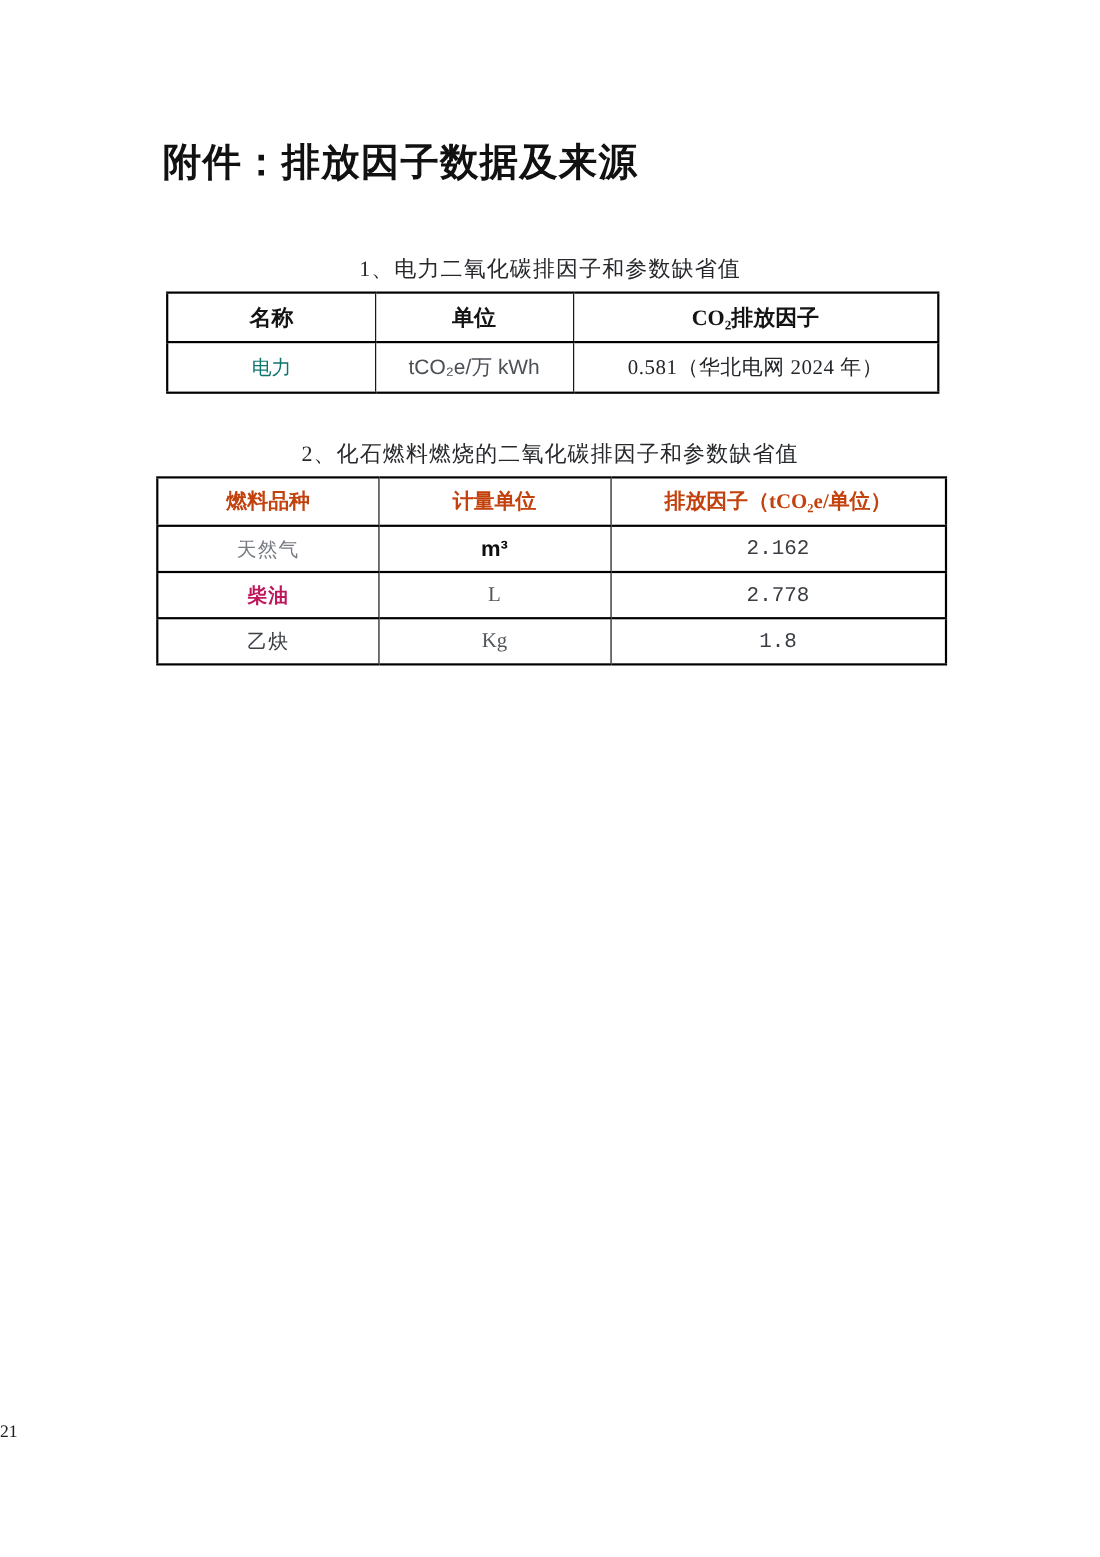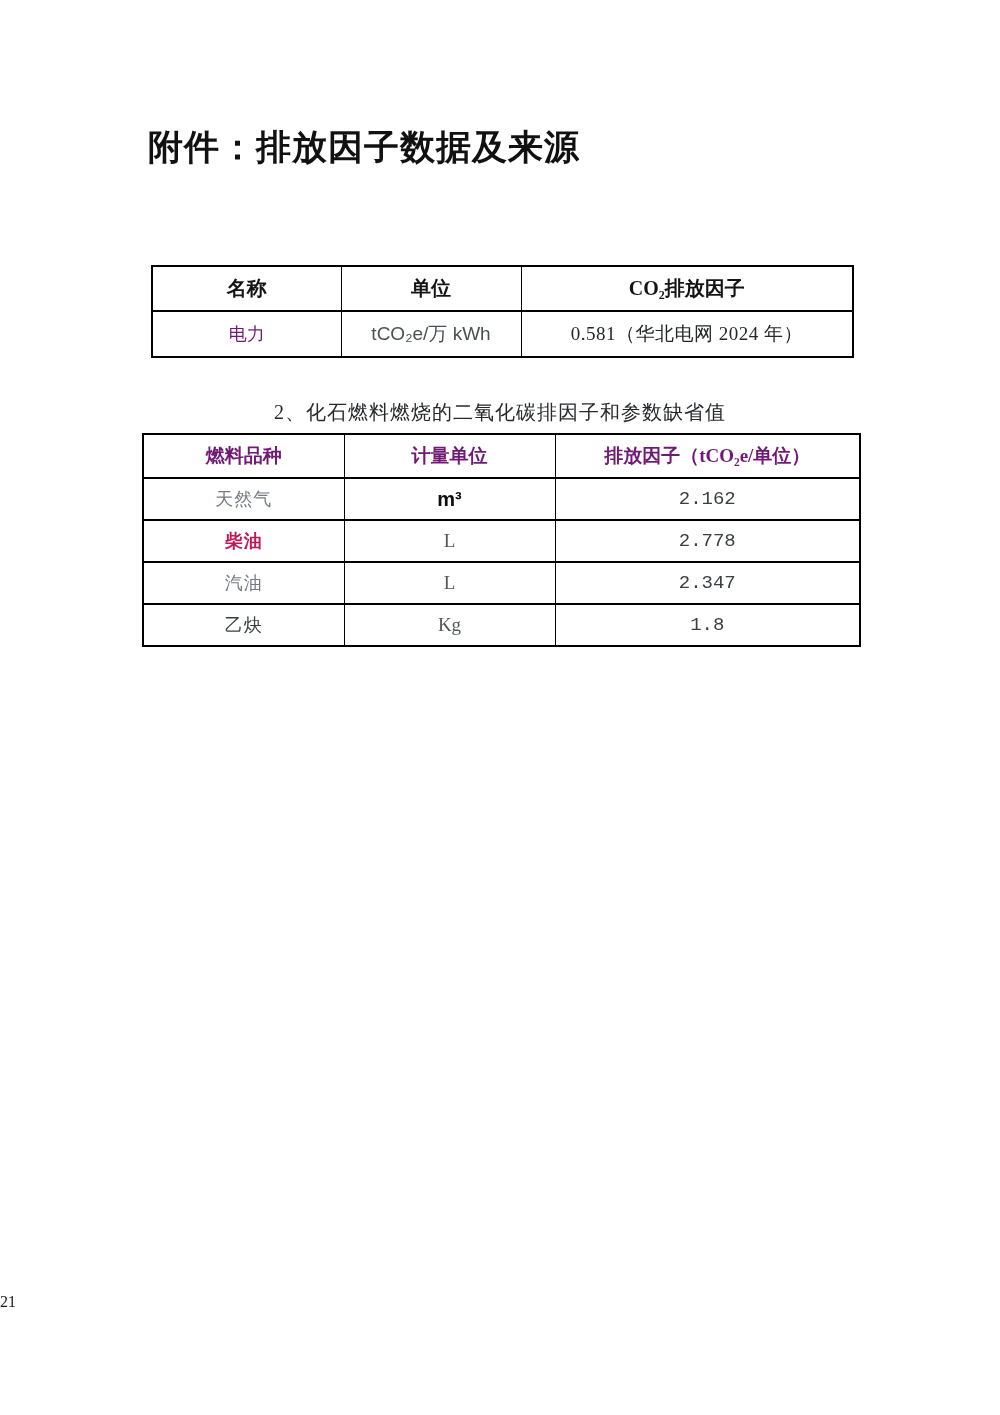--- a/index.html
+++ b/index.html
@@ -50,27 +50,27 @@
     vertical-align: middle;
     overflow: hidden;
     white-space: nowrap;
   }
   table.data { border: 2px solid #000; }
 
   
   #table-1 { left: 151px; top: 265px; width: 701px; }
   #table-1 th { height: 45px; font-size: 20px; font-weight: bold; color: #141414; }
   #table-1 td { height: 46px; }
-  #table-1 .cell-name  { font-family: Liberation Sans, sans-serif; font-size: 18px; color: #701a75; }
+  #table-1 .cell-name  { font-family: Liberation Sans, sans-serif; font-size: 18px; color: #0f766e; }
   #table-1 .cell-unit  { font-family: "Liberation Sans", "DejaVu Sans", sans-serif; font-size: 19px; color: #4b5056; text-align: center; }
   #table-1 .cell-value { font-family: "Liberation Serif", "DejaVu Serif", serif; font-size: 19px; color: #23262a; letter-spacing: 0.5px; }
 
   
   #table-2 { left: 142px; top: 433px; width: 717px; }
-  #table-2 th { height: 44px; font-size: 19px; font-weight: bold; color: #701a75; }
+  #table-2 th { height: 44px; font-size: 19px; font-weight: bold; color: #c2410c; }
   #table-2 td { height: 42px; }
   #table-2 .cell-fuel   { font-size: 18px; letter-spacing: 1px; }
   .fuel-light { color: #767b82; }                
   .fuel-dark-sans { color: #be185d; font-family: "Liberation Sans", "DejaVu Sans", sans-serif; font-weight: bold; }
   .fuel-dark  { color: #3c4046; }
   #table-2 .cell-unit   { font-size: 19px; color: #53575c; }
   #table-2 .unit-bold   { font-family: "Liberation Sans", "DejaVu Sans", sans-serif; font-weight: bold; font-size: 20px; color: #0e0e0e; }
   #table-2 .cell-value  { font-family: Liberation Mono, monospace; font-size: 19px; color: #3a3e43; }
 
   .page-number {
@@ -83,20 +83,21 @@
     color: #1c1c1c;
   }
 </style>
 </head>
 <body>
 
 <div class="page">
 
   <h1 class="doc-title">附件：排放因子数据及来源</h1>
 
+  <div class="caption caption-1">1、电力二氧化碳排因子和参数缺省值</div>
 
   <table class="data" id="table-1">
     <colgroup>
       <col style="width:189px">
       <col style="width:180px">
       <col style="width:332px">
     </colgroup>
     <thead>
       <tr>
         <th>名称</th>
@@ -133,25 +134,20 @@
         <td class="cell-fuel fuel-light">天然气</td>
         <td class="cell-unit unit-bold">m³</td>
         <td class="cell-value">2.162</td>
       </tr>
       <tr>
         <td class="cell-fuel fuel-dark-sans">柴油</td>
         <td class="cell-unit">L</td>
         <td class="cell-value">2.778</td>
       </tr>
       <tr>
-        <td class="cell-fuel fuel-light">汽油</td>
-        <td class="cell-unit">L</td>
-        <td class="cell-value">2.347</td>
-      </tr>
-      <tr>
         <td class="cell-fuel fuel-dark">乙炔</td>
         <td class="cell-unit">Kg</td>
         <td class="cell-value">1.8</td>
       </tr>
     </tbody>
   </table>
 
   <div class="page-number">21</div>
 
 </div>

